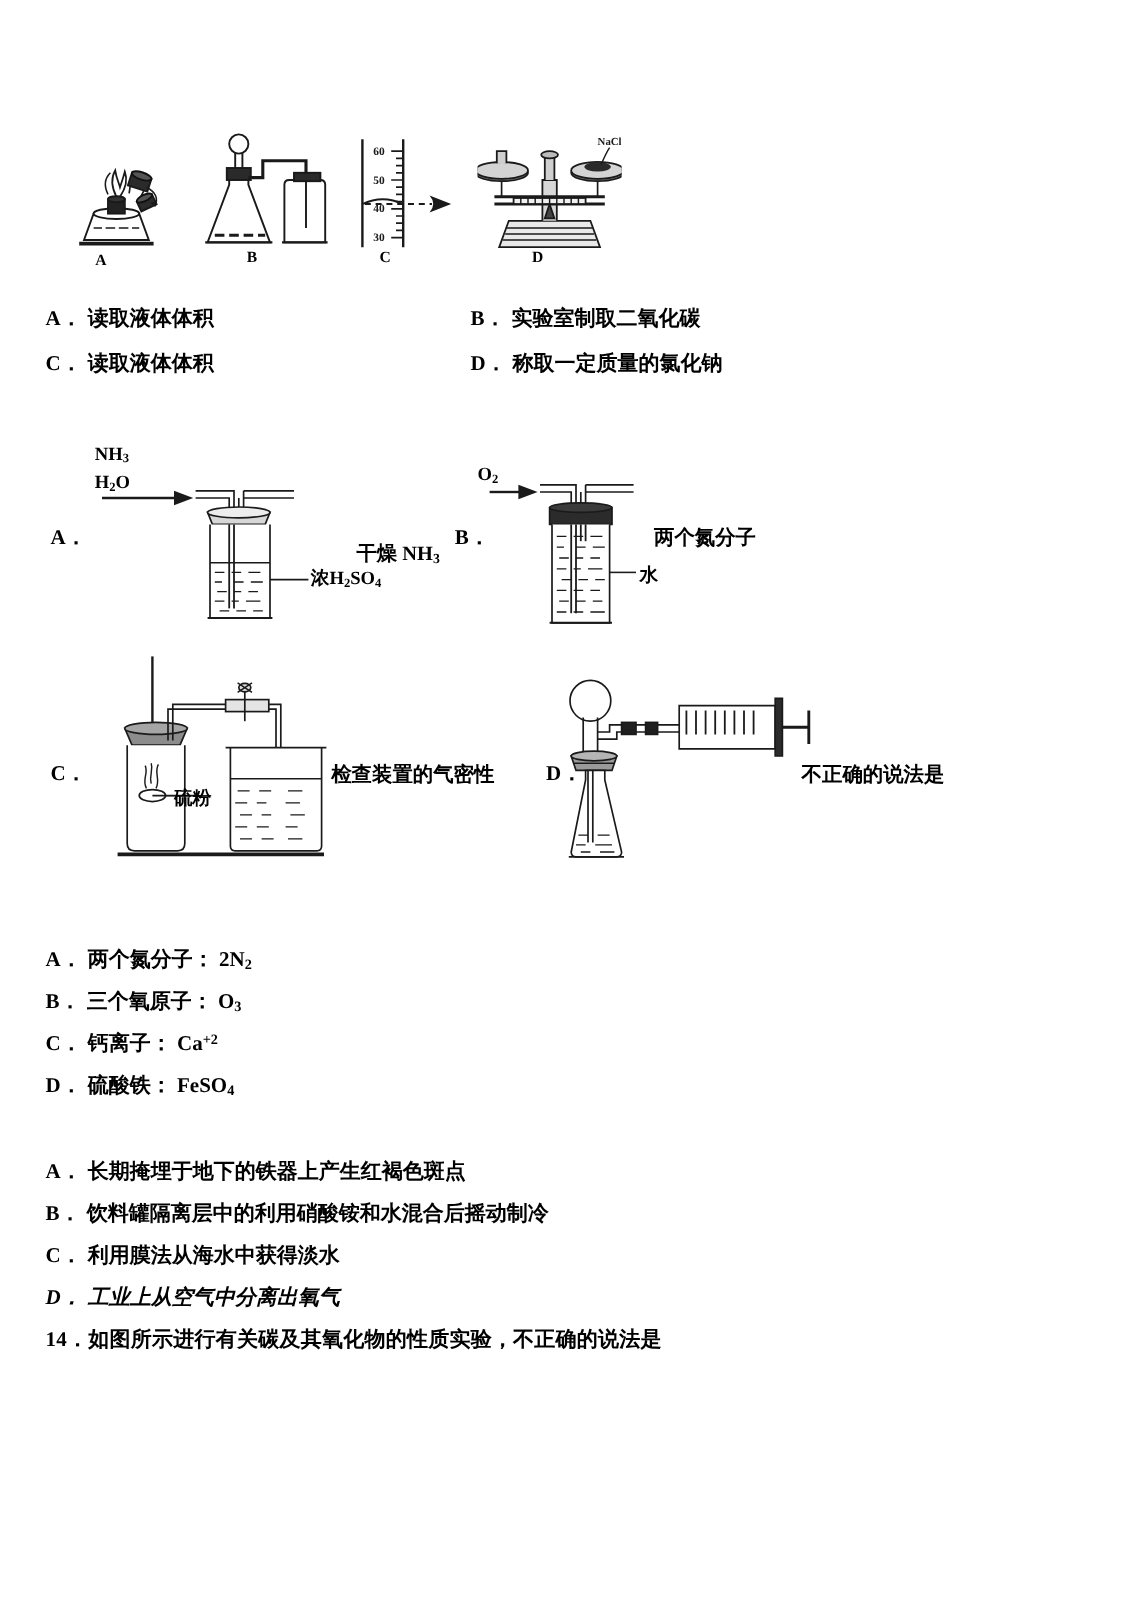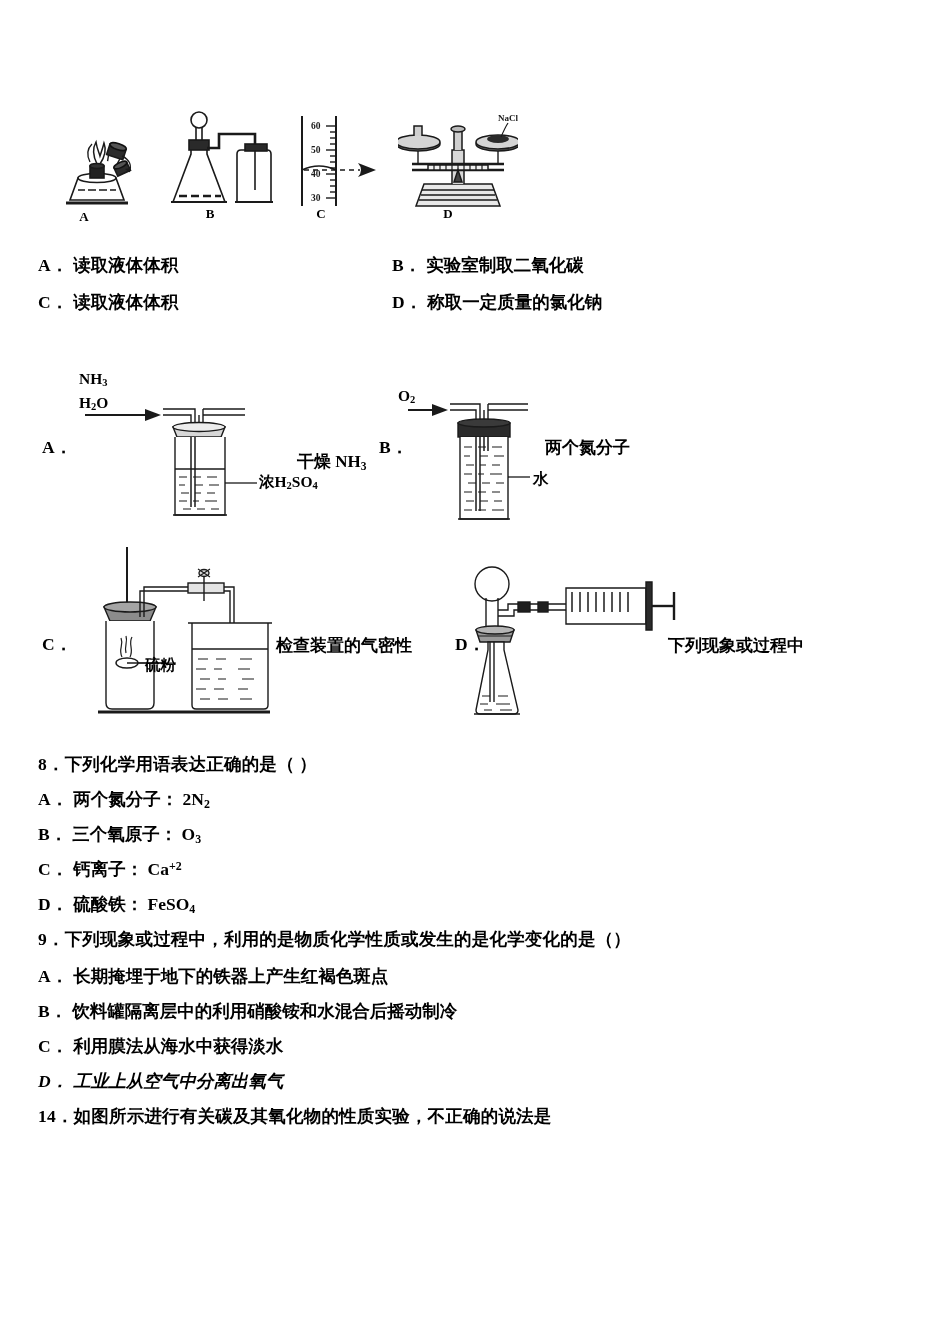--- a/index.html
+++ b/index.html
@@ -420,38 +420,36 @@
             <path d="M168 30 L168 50"></path>
         </g>
 
         <path d="M186 20 L192 20 L192 68 L186 68 Z" fill="#2b2b2b"></path>
         <path d="M192 44 L214 44" stroke-width="2.4"></path>
         <path d="M214 30 L214 58" stroke-width="2.4"></path>
       </g>
     </svg>
   </div>
 
-  <div class="cap" style="left:668px; top:634px;">下列现象或过程中</div>
-
-  <div class="qline" style="left:38px; top:755px;">8．下列化学用语表达正确的是（      ）</div>
+  <div class="cap" style="left:668px; top:634px;">不正确的说法是</div>
+
 
   <div class="opt" style="left:38px; top:790px;">
     <span class="optlabel">A．</span><span>两个氮分子：</span><span>&nbsp;2N<sub>2</sub></span>
   </div>
   <div class="opt" style="left:38px; top:825px;">
     <span class="optlabel">B．</span><span>三个氧原子：</span><span>&nbsp;O<sub>3</sub></span>
   </div>
   <div class="opt" style="left:38px; top:860px;">
     <span class="optlabel">C．</span><span>钙离子：</span><span>&nbsp;Ca<sup>+2</sup></span>
   </div>
   <div class="opt" style="left:38px; top:895px;">
     <span class="optlabel">D．</span><span>硫酸铁：</span><span>&nbsp;FeSO<sub>4</sub></span>
   </div>
 
-  <div class="qline" style="left:38px; top:930px;">9．下列现象或过程中，利用的是物质化学性质或发生的是化学变化的是（）</div>
 
   <div class="opt" style="left:38px; top:1002px;">
     <span class="optlabel">B．</span><span>饮料罐隔离层中的利用硝酸铵和水混合后摇动制冷</span>
   </div>
   <div class="opt" style="left:38px; top:967px;">
     <span class="optlabel">A．</span><span>长期掩埋于地下的铁器上产生红褐色斑点</span>
   </div>
   <div class="opt" style="left:38px; top:1037px;">
     <span class="optlabel">C．</span><span>利用膜法从海水中获得淡水</span>
   </div>

